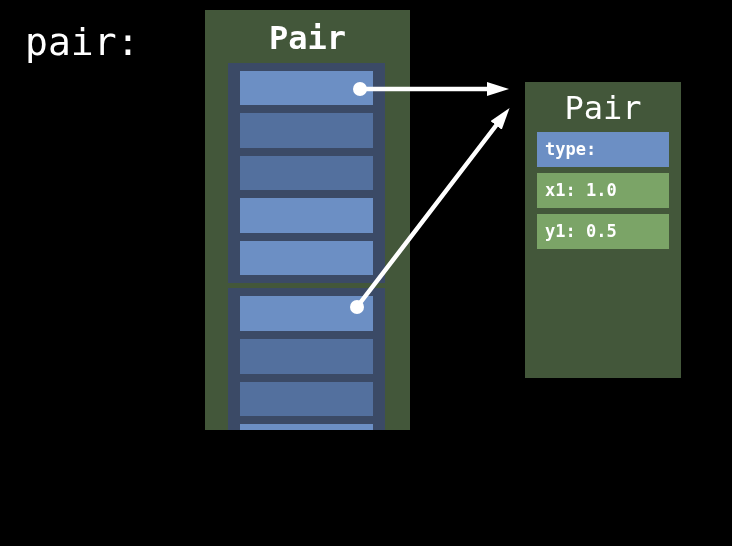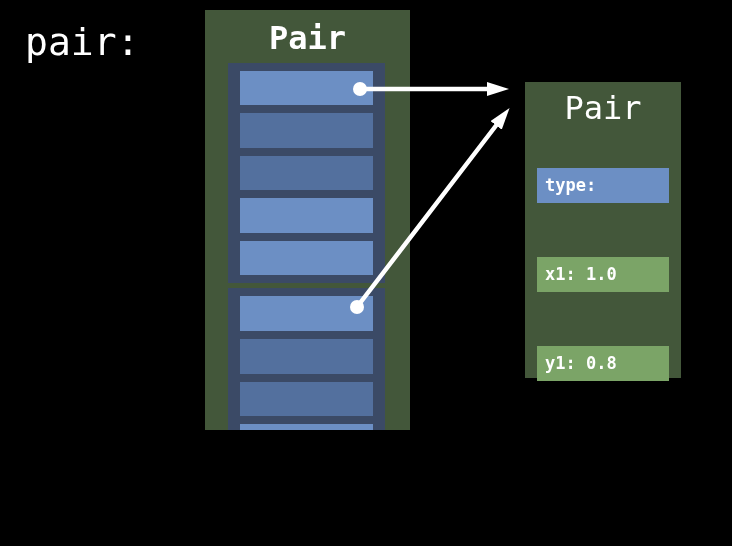--- a/index.html
+++ b/index.html
@@ -79,22 +79,22 @@
     gap: 6px;
   }
   .field {
     height: 35px;
     line-height: 35px;
     padding-left: 8px;
     font-size: 17px;
     font-weight: bold;
     white-space: pre;
   }
-  .field.blue  { background: var(--color-slot-light, #6C8FC4); margin-top: 36px; }
-  .field.green { background: var(--color-field-green, #7BA467); margin-top: 48px; }
+  .field.blue  { background: var(--color-slot-light, #6C8FC4); }
+  .field.green { background: var(--color-field-green, #7BA467); }
 
   .arrow-layer {
     position: absolute;
     left: 0;
     top: 0;
     width: 732px;
     height: 546px;
     pointer-events: none;
   }
   .arrow-line {
@@ -129,21 +129,21 @@
         <div class="slot light"></div>
         <div class="slot light"></div>
       </div>
   </div>
 
   <div class="obj-box line-box">
     <div class="box-title">Pair</div>
     <div class="line-fields">
         <div class="field blue">type:</div>
         <div class="field green">x1: 1.0</div>
-        <div class="field green">y1: 0.8</div>
+        <div class="field green">y1: 0.5</div>
       </div>
   </div>
 
   <svg class="arrow-layer" viewBox="0 0 732 546" xmlns="http://www.w3.org/2000/svg">
     <defs>
       <marker id="arrowhead" markerUnits="userSpaceOnUse" markerWidth="22" markerHeight="14" viewBox="0 0 22 14" refX="3" refY="7" orient="auto">
         <path d="M0,0 L22,7 L0,14 Z" fill="#ffffff"></path>
       </marker>
     </defs>
   <line x1="360" y1="89" x2="490" y2="89" class="arrow-line" marker-end="url(#arrowhead)"></line>

